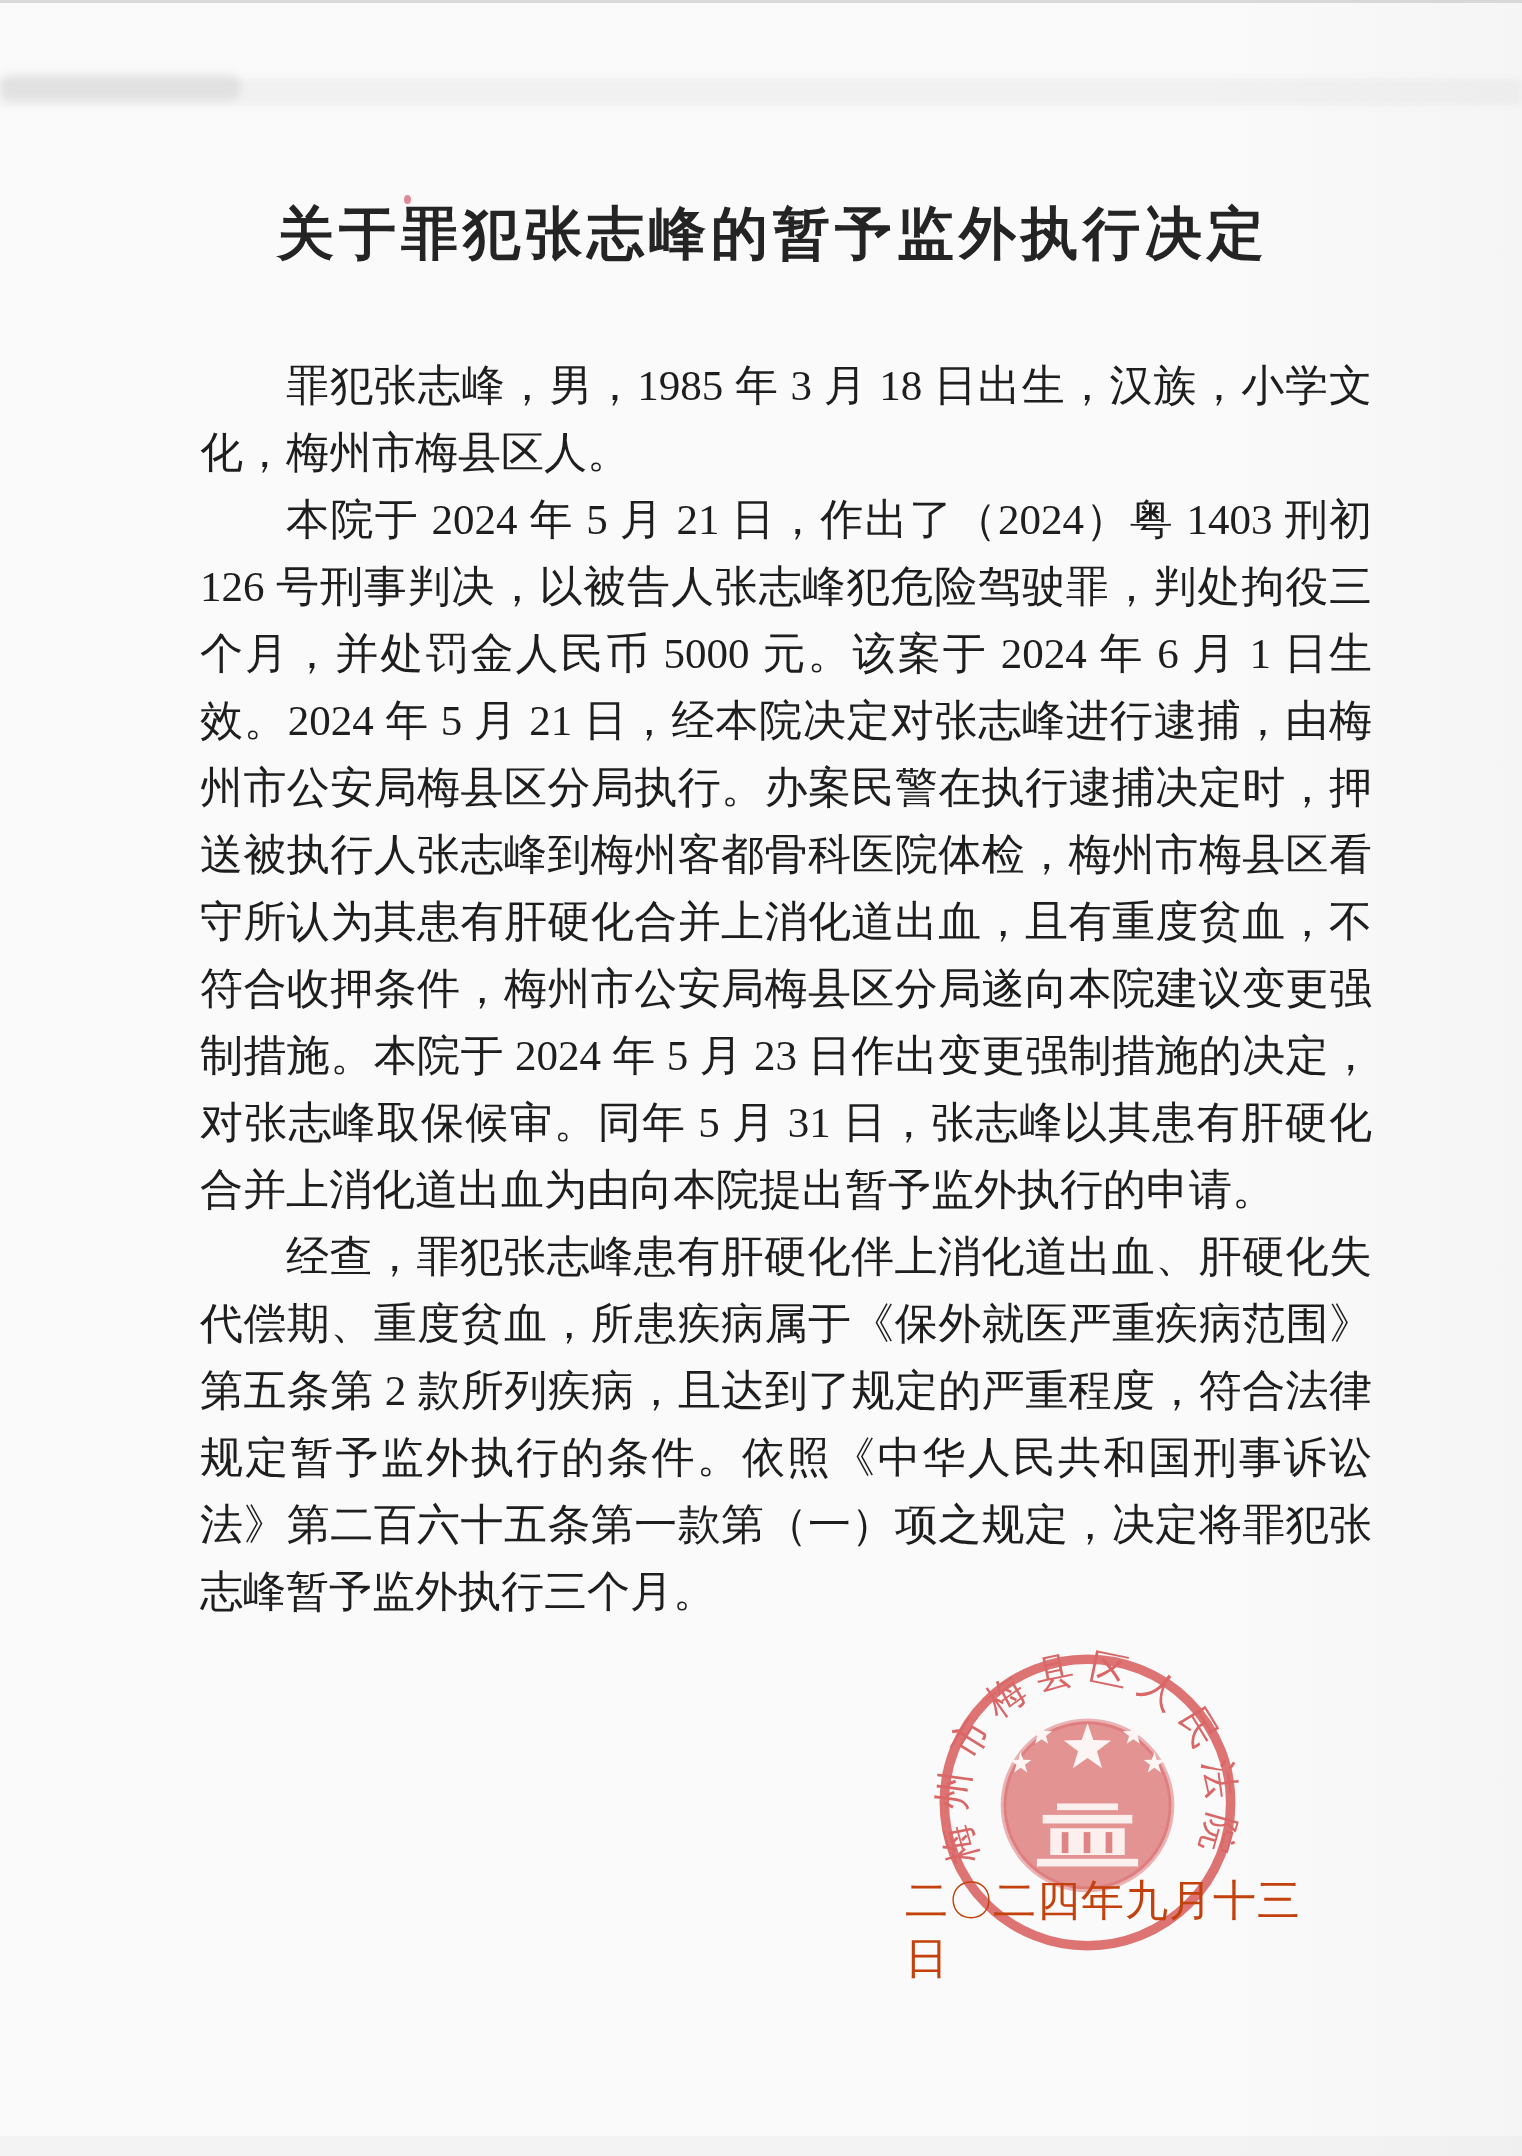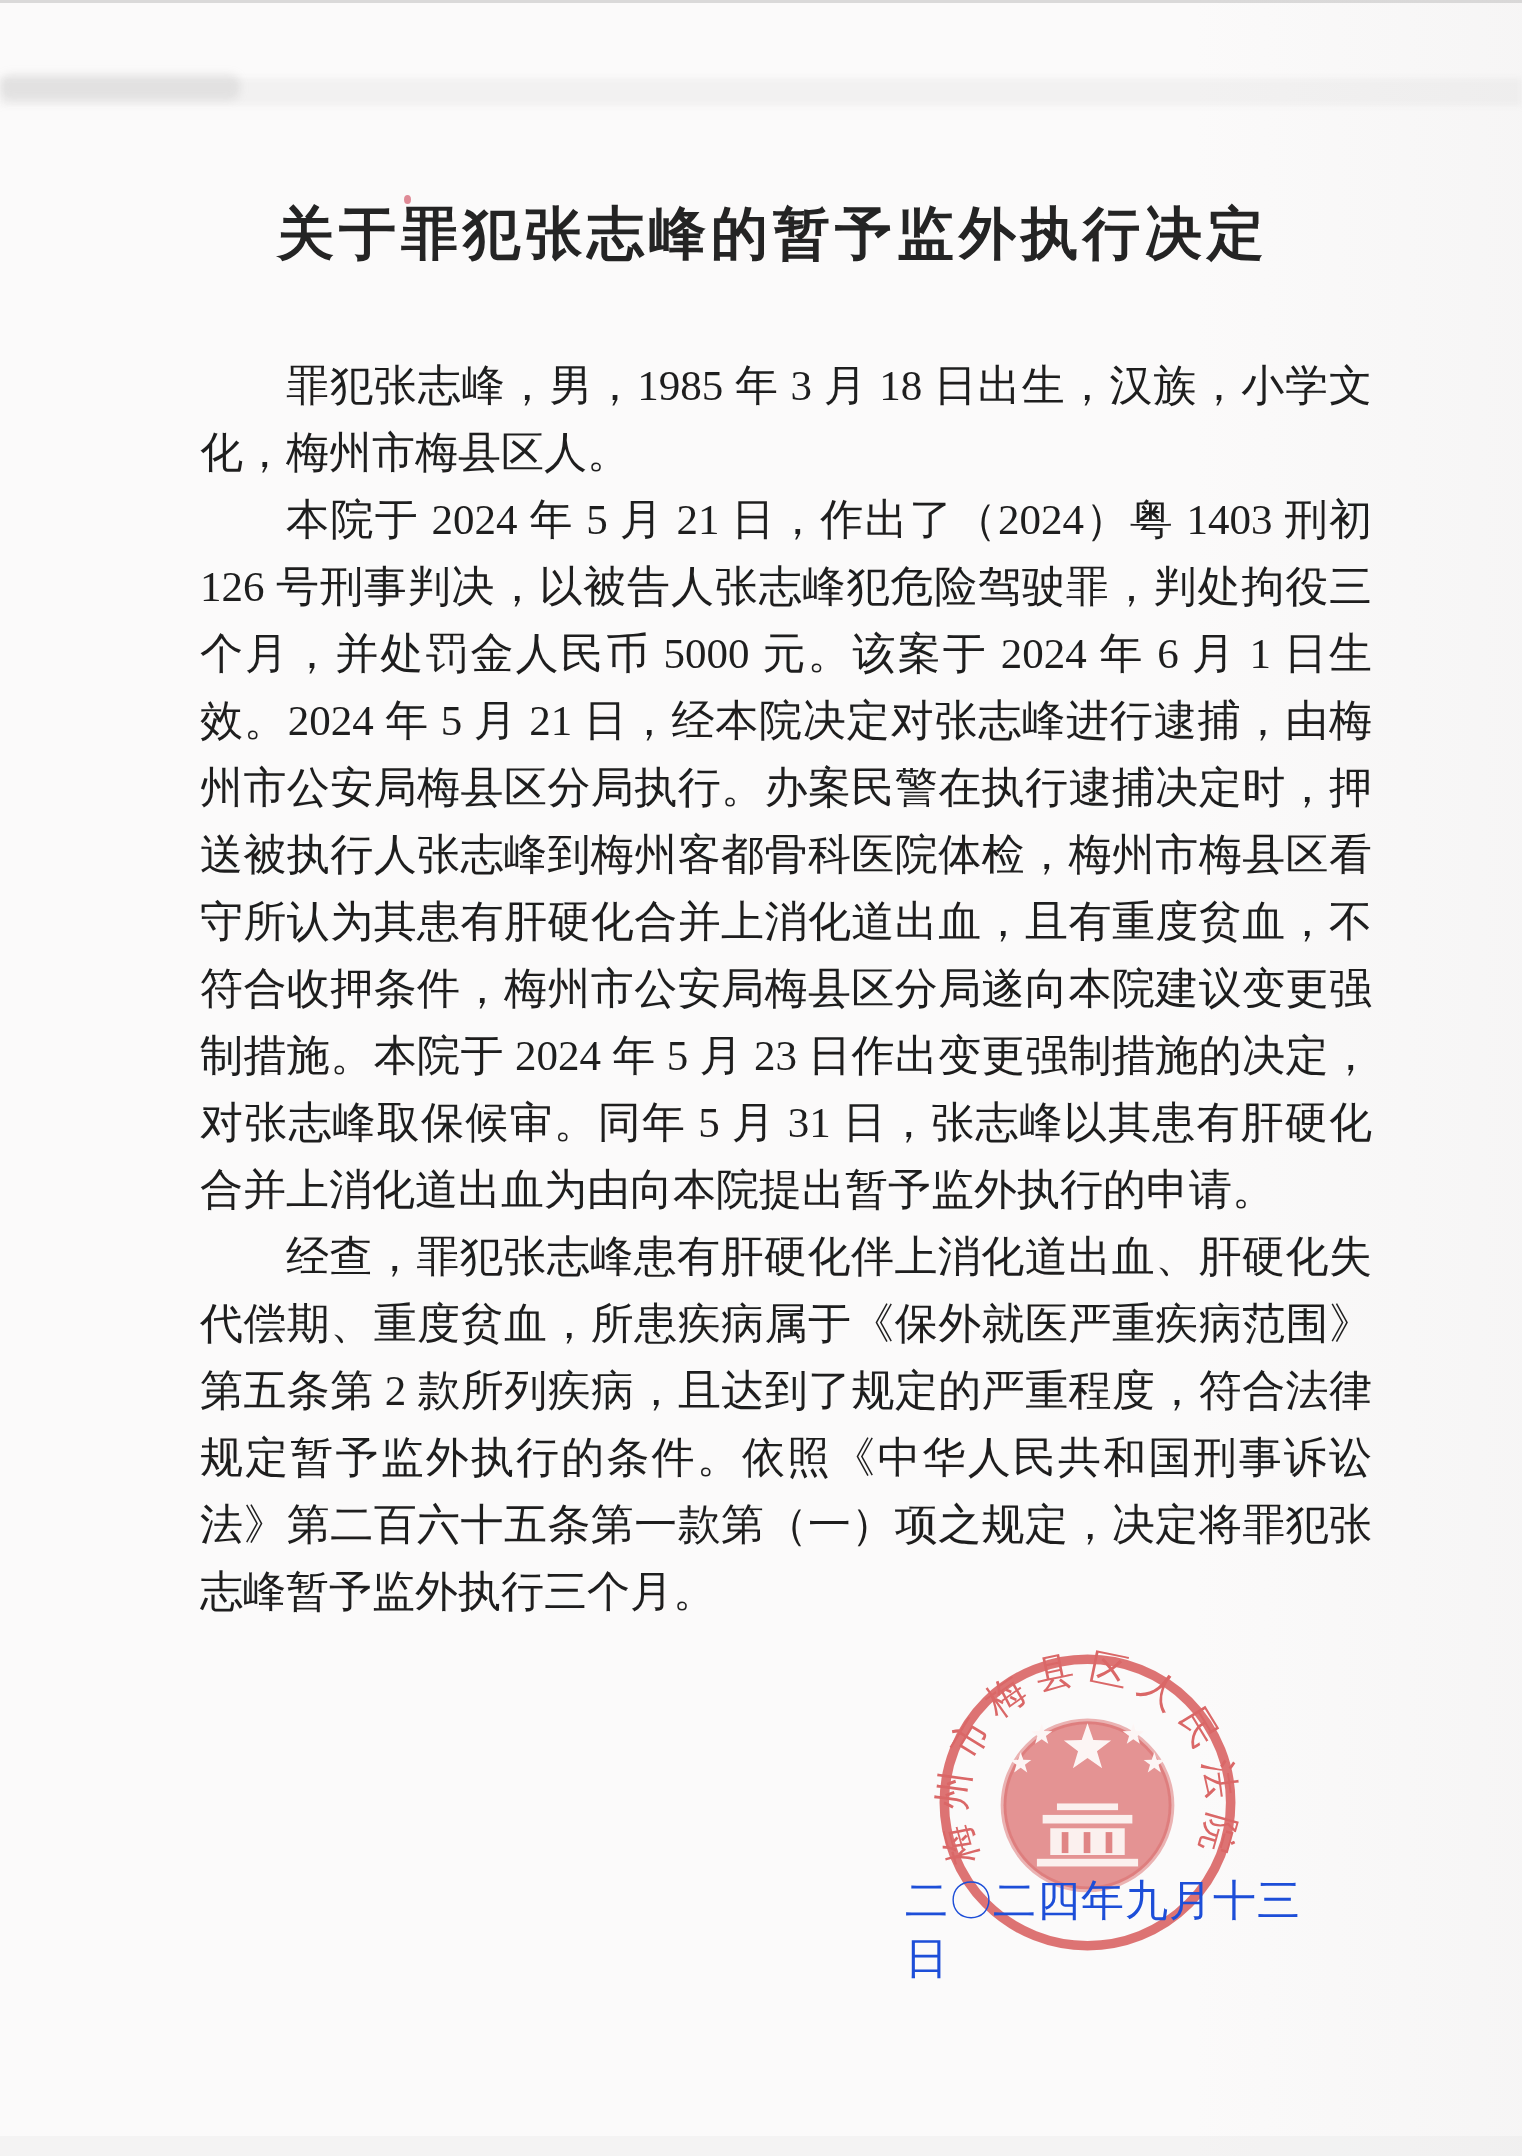--- a/index.html
+++ b/index.html
@@ -93,21 +93,21 @@
     left: 930px; top: 1645px;
     width: 315px; height: 315px;
     opacity: 0.93;
   }
   .sign-date {
     position: absolute;
     left: 905px; top: 1872px;
     width: 420px;
     font-size: 43px;
     letter-spacing: 1px;
-    color: #1d4ed8;
+    color: #c2410c;
     z-index: 5;
     font-family: Liberation Serif, serif;
   }
 </style>
 </head>
 <body>
 
 <div class="page">
 
   <div class="top-hairline"></div>

